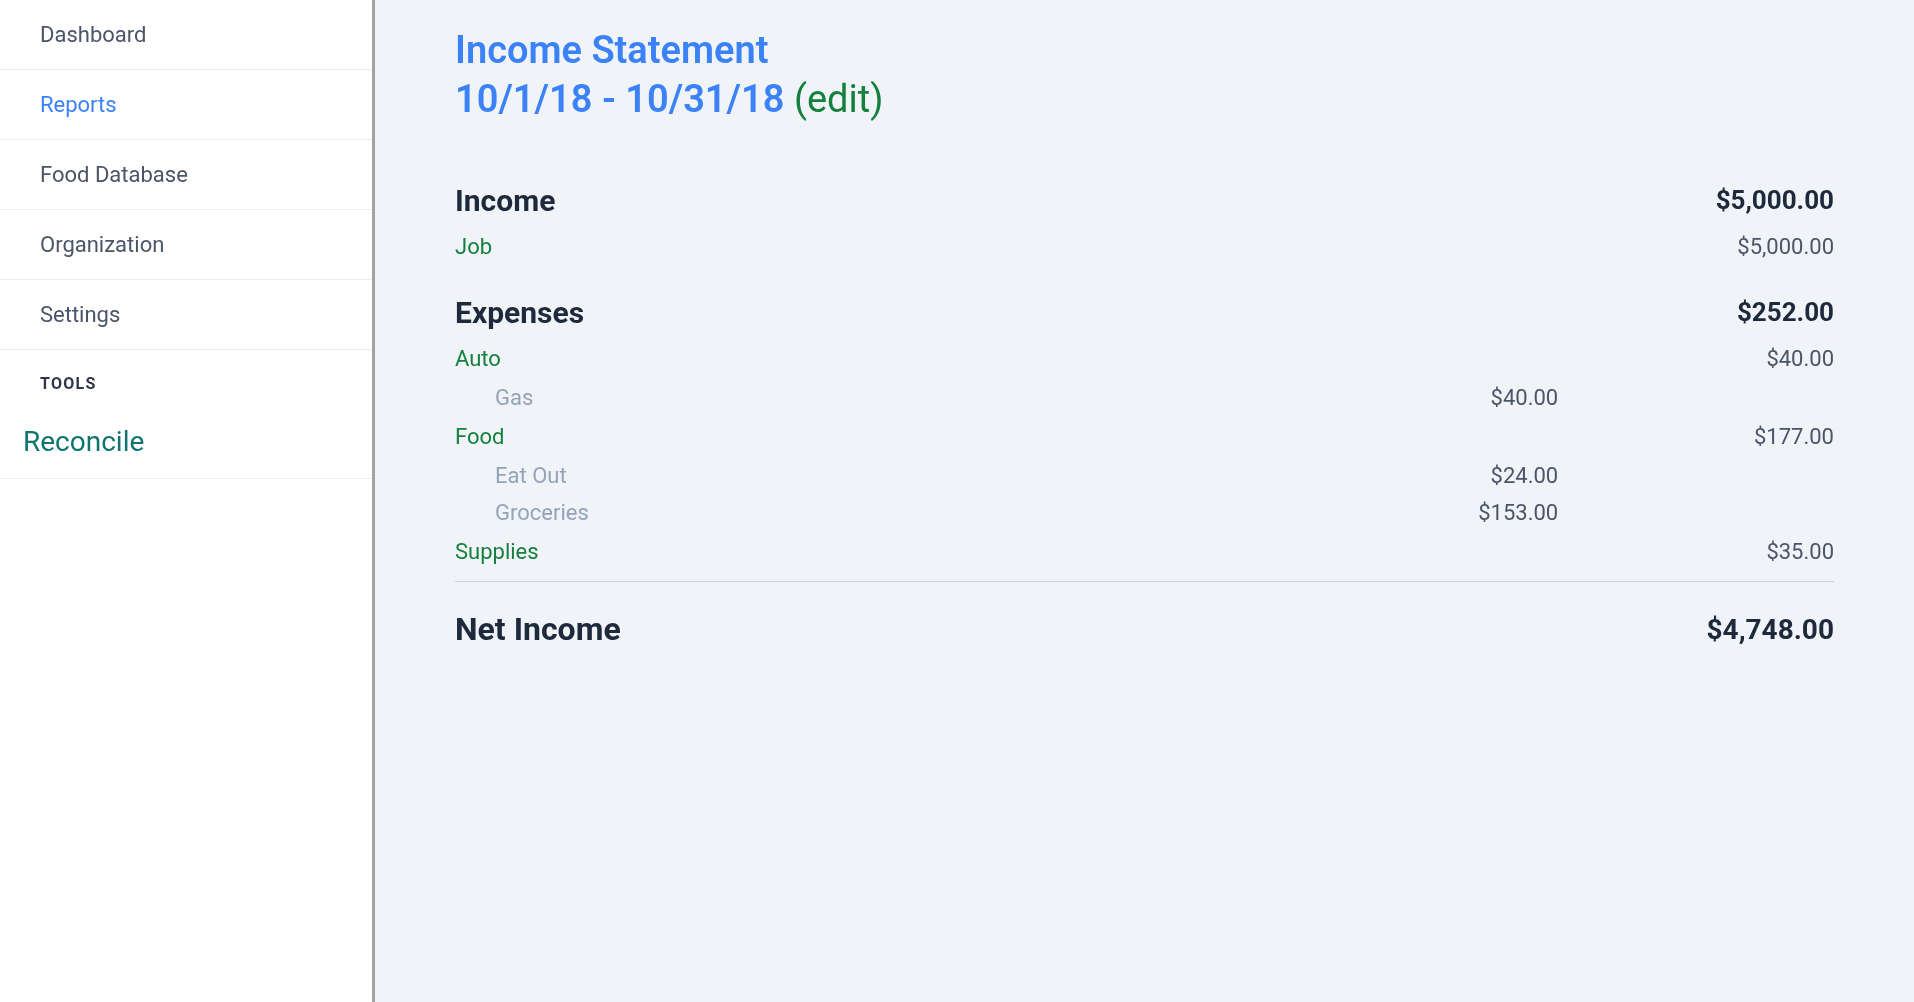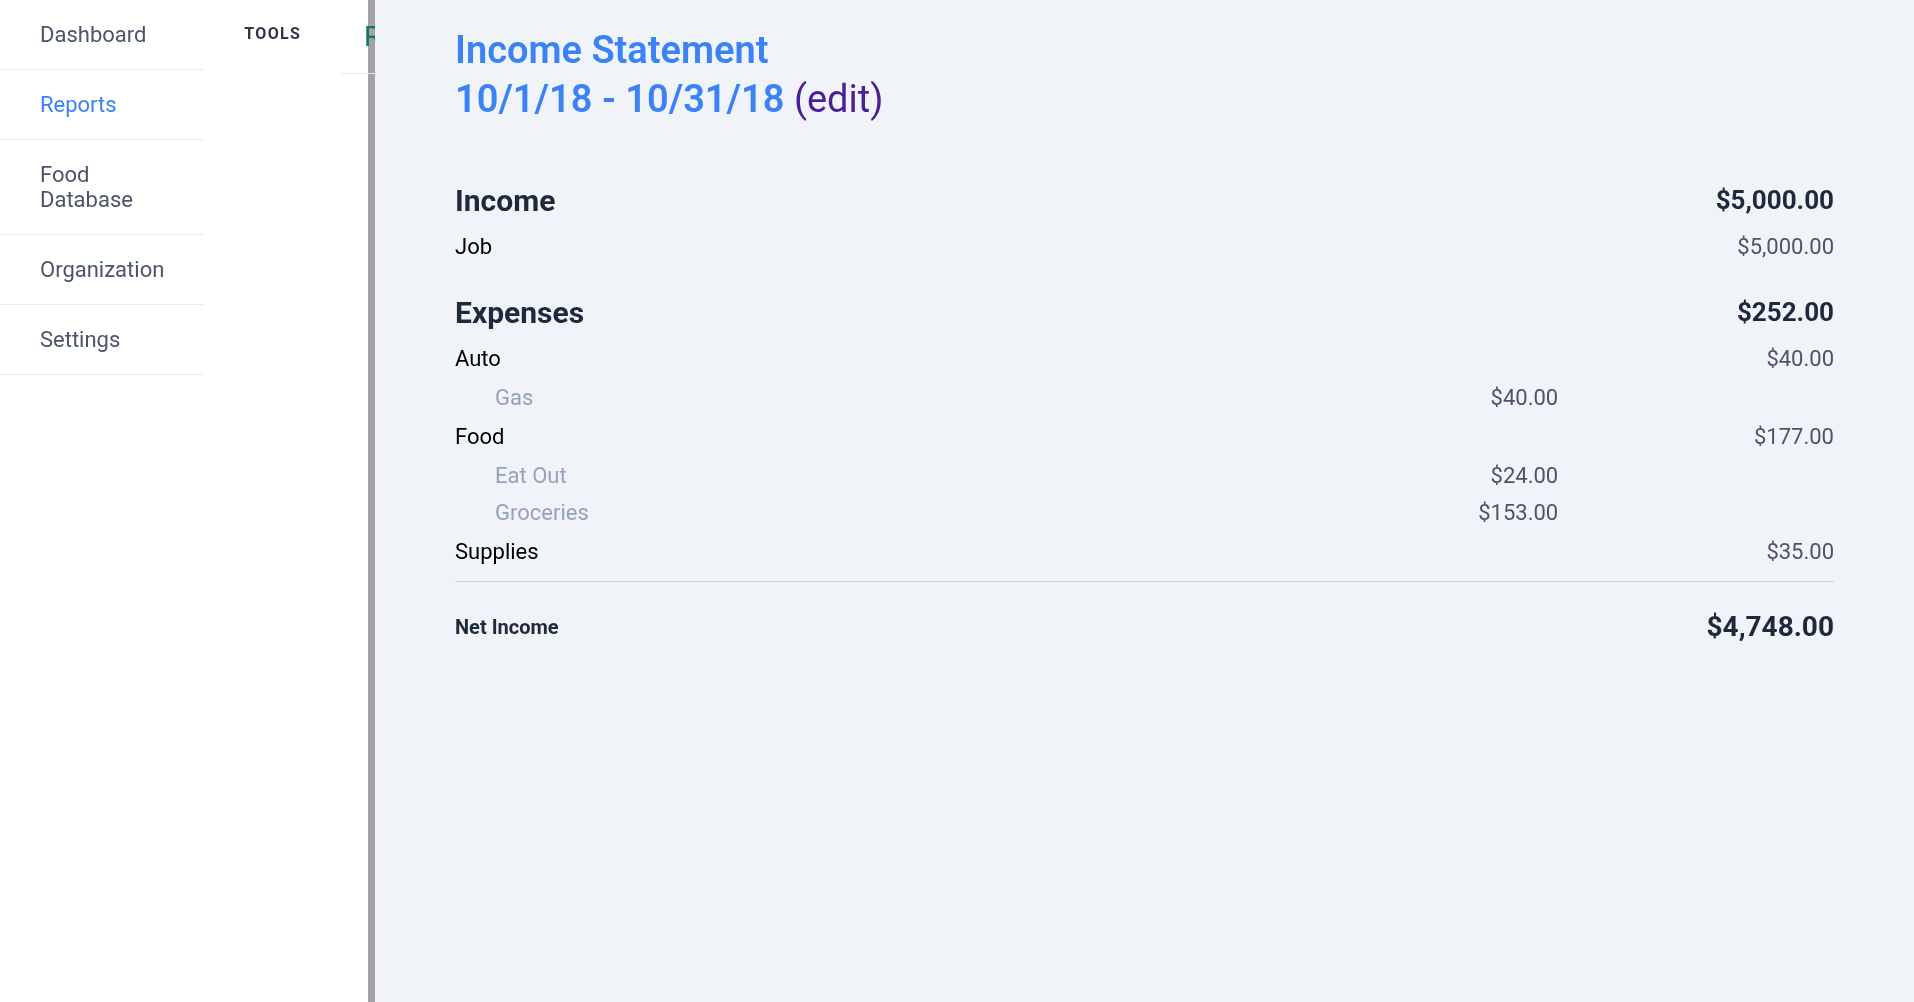--- a/index.html
+++ b/index.html
@@ -14,24 +14,24 @@
       display: flex;
       min-height: 100vh;
       width: 1914px;
     }
 
     
     .sidebar {
       width: 375px;
       min-width: 375px;
       background: #ffffff;
-      border-right: 7px solid #a3a3a3;
+      border-right: 3px solid #a3a3a3;
       padding: 0;
       display: flex;
-      flex-direction: row;
+      flex-direction: column;
     }
 
     .sidebar-nav-item {
       padding: 22px 40px;
       font-size: 22px;
       color: #4a5568;
       cursor: pointer;
       border-bottom: 1px solid #e8ecf0;
       text-decoration: none;
       display: block;
@@ -68,21 +68,21 @@
 
     .report-title {
       font-size: 38px;
       font-weight: 600;
       color: #3b82f6;
       line-height: 1.3;
       margin-bottom: 40px;
     }
 
     .report-title .edit-link {
-      color: #4c1d95;
+      color: #15803d;
       font-weight: 400;
       cursor: pointer;
     }
 
     
     .statement-table {
       width: 100%;
       border-collapse: collapse;
     }
 
@@ -96,21 +96,21 @@
     .section-header-row td.amount {
       text-align: right;
       font-size: 26px;
       font-weight: 700;
       color: #1e293b;
     }
 
     .category-row td {
       padding: 8px 0;
       font-size: 22px;
-      color: #000000;
+      color: #15803d;
     }
 
     .category-row td.amount {
       text-align: right;
       color: #4a5568;
     }
 
     .subcategory-row td {
       padding: 6px 0;
       font-size: 22px;
@@ -121,21 +121,21 @@
       padding-left: 40px;
     }
 
     .subcategory-row td.amount {
       text-align: right;
       color: #4a5568;
     }
 
     .net-income-row td {
       padding: 28px 0 10px;
-      font-size: 20px;
+      font-size: 32px;
       font-weight: 700;
       color: #1e293b;
       border-top: 1px solid #cbd5e1;
     }
 
     .net-income-row td.amount {
       text-align: right;
       font-size: 28px;
       font-weight: 700;
       color: #1e293b;

